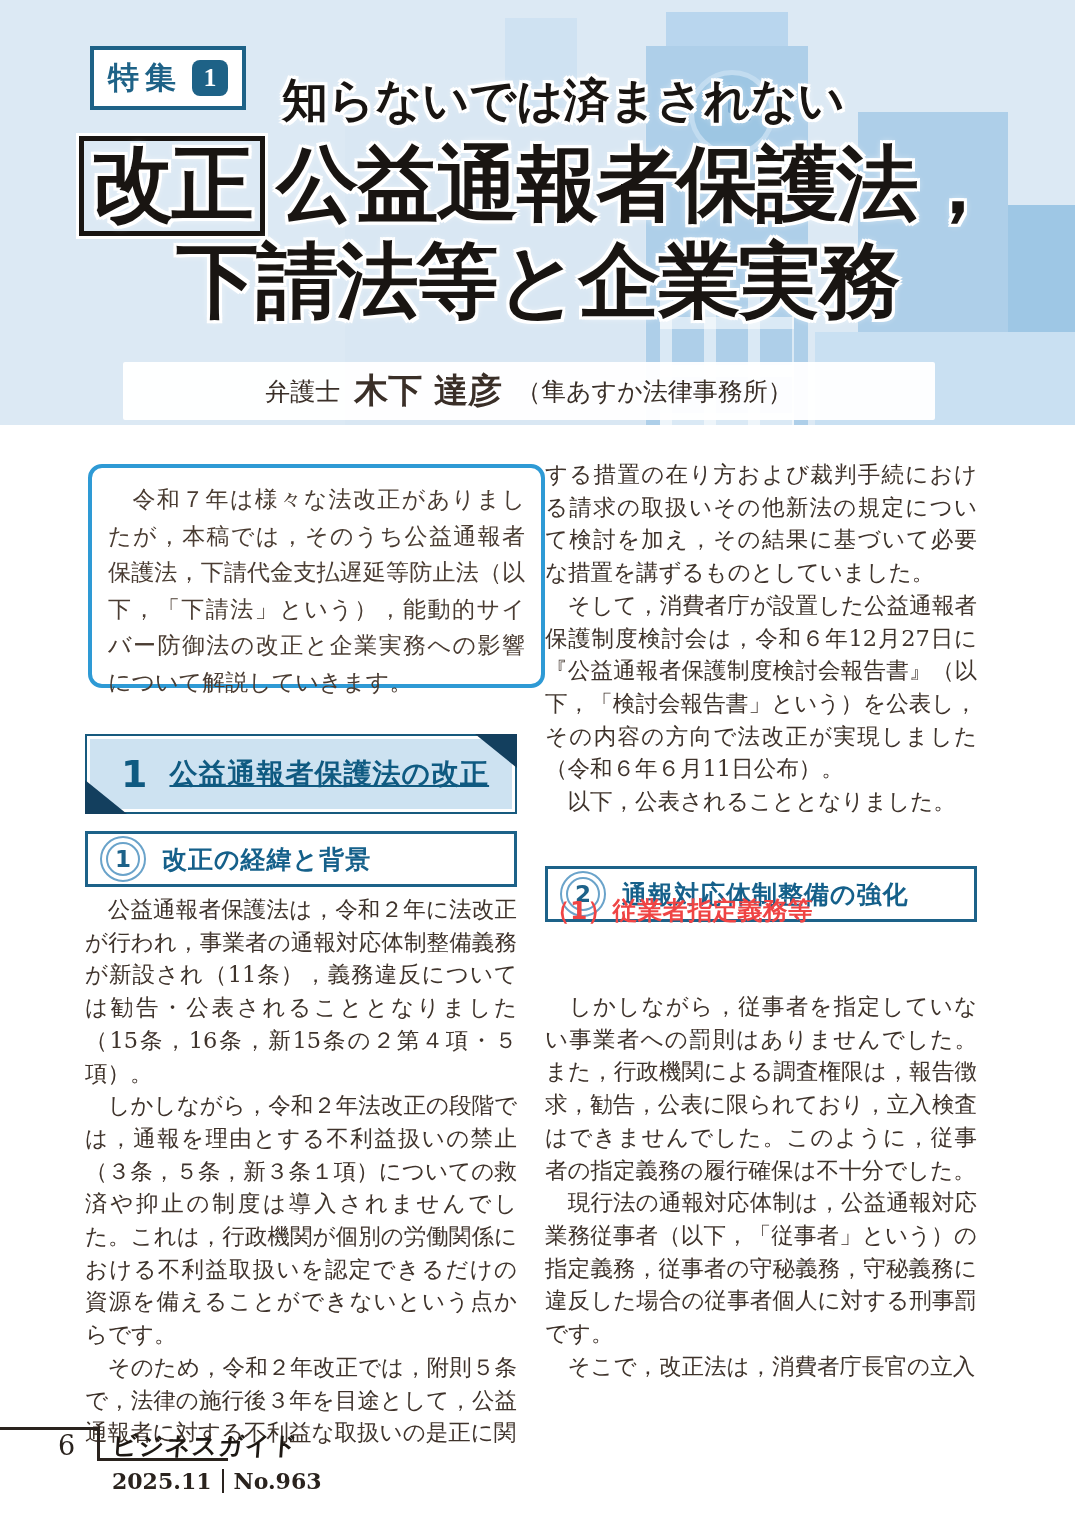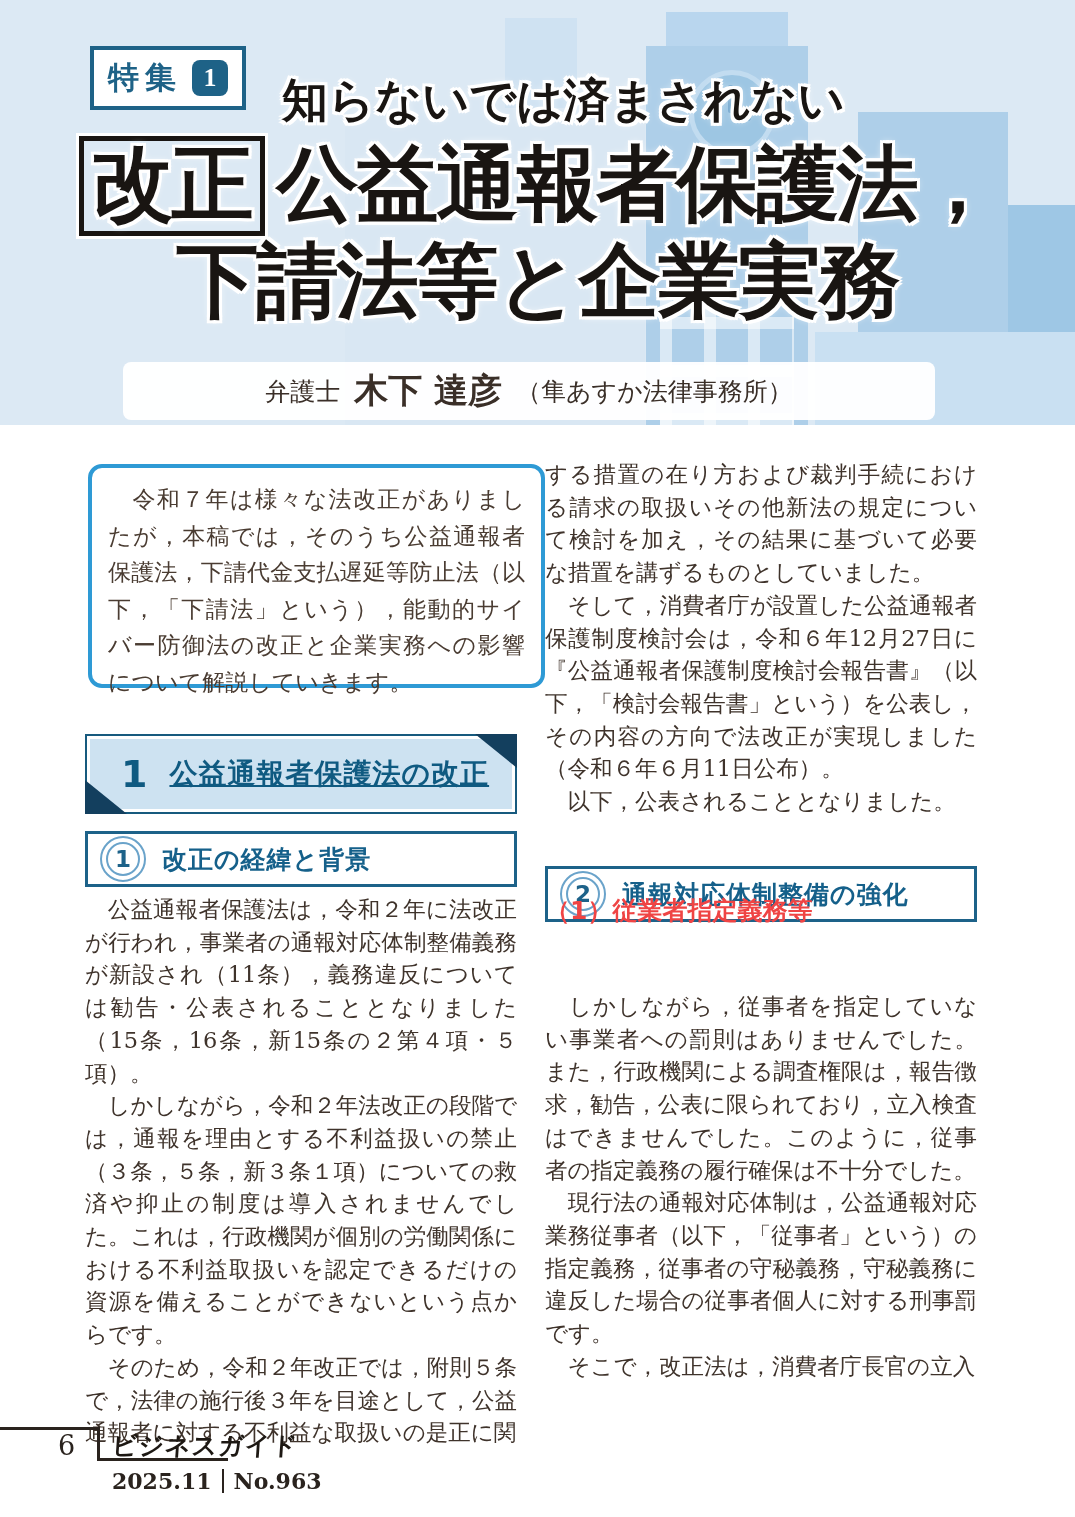--- a/index.html
+++ b/index.html
@@ -32,21 +32,21 @@
             font-family:"DejaVu Sans",sans-serif;font-weight:bold;font-size:46px;color:#191512;padding-left:26px;}
   .title-line{position:absolute;left:0;width:100%;text-align:center;
               font-family:"DejaVu Sans",sans-serif;font-weight:900;font-size:82px;
               color:#191512;letter-spacing:-2px;line-height:1;}
   .title-line.l1{top:136px;}
   .title-line.l2{top:240px;}
   .boxed{display:inline-block;border:5px solid #191512;padding:2px 8px 6px 8px;margin-right:12px;
          box-shadow:0 0 0 3px #ffffff;background:transparent;}
 
   .authorbar{position:absolute;left:123px;top:362px;width:812px;height:58px;background:rgba(255,255,255,.96);
-             border-radius:8px;display:flex;align-items:center;justify-content:center;gap:14px;
+             border-radius:2px;display:flex;align-items:center;justify-content:center;gap:14px;
              font-family:"DejaVu Sans",sans-serif;color:#3a2f28;}
   .authorbar .role{font-size:25px;}
   .authorbar .name{font-size:34px;font-weight:bold;}
   .authorbar .affil{font-size:25px;}
 
   
   .introbox{position:absolute;left:88px;top:464px;width:457px;height:224px;
             border:4px solid #2e9ad5;border-radius:14px;background:#ffffff;box-sizing:border-box;}
   .introbox p{margin:13px 16px;font-family:"DejaVu Sans",sans-serif;font-size:23px;line-height:36.6px;
               color:#4a3c32;text-align:justify;}

